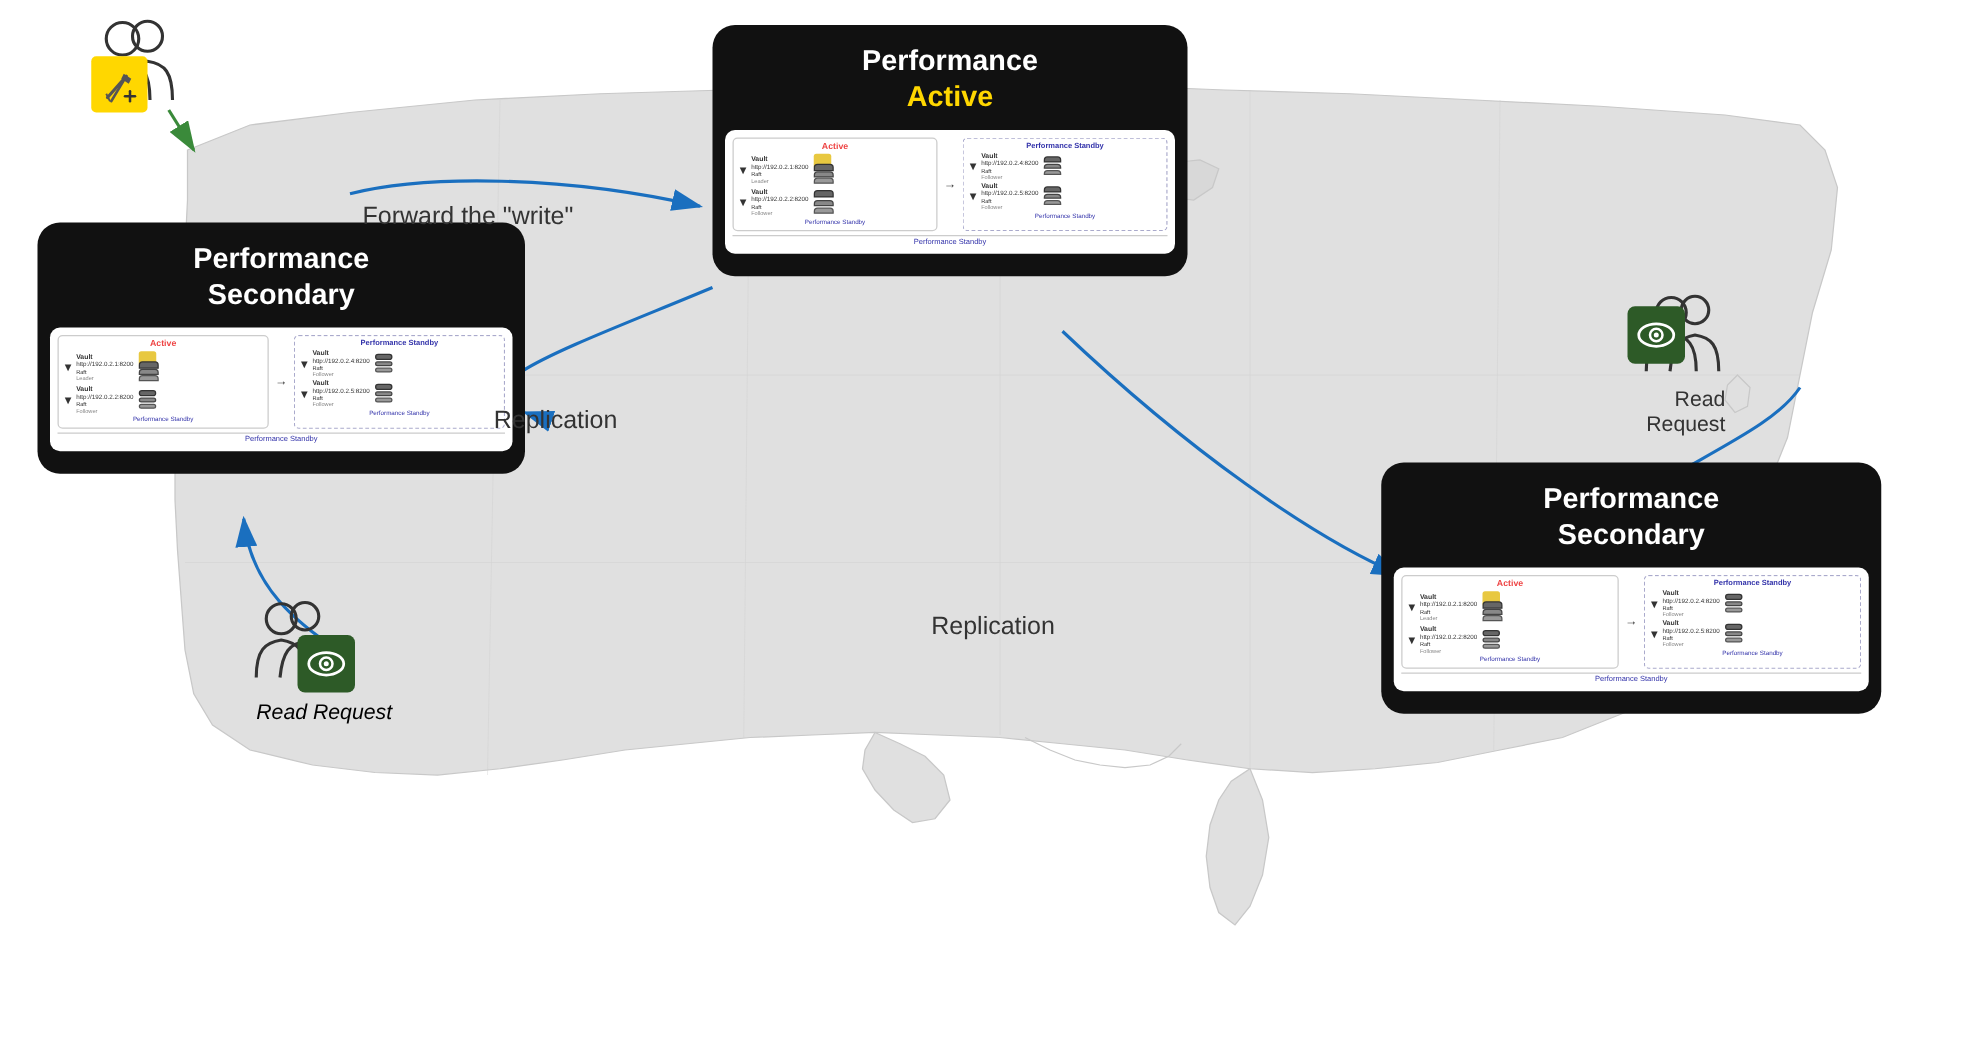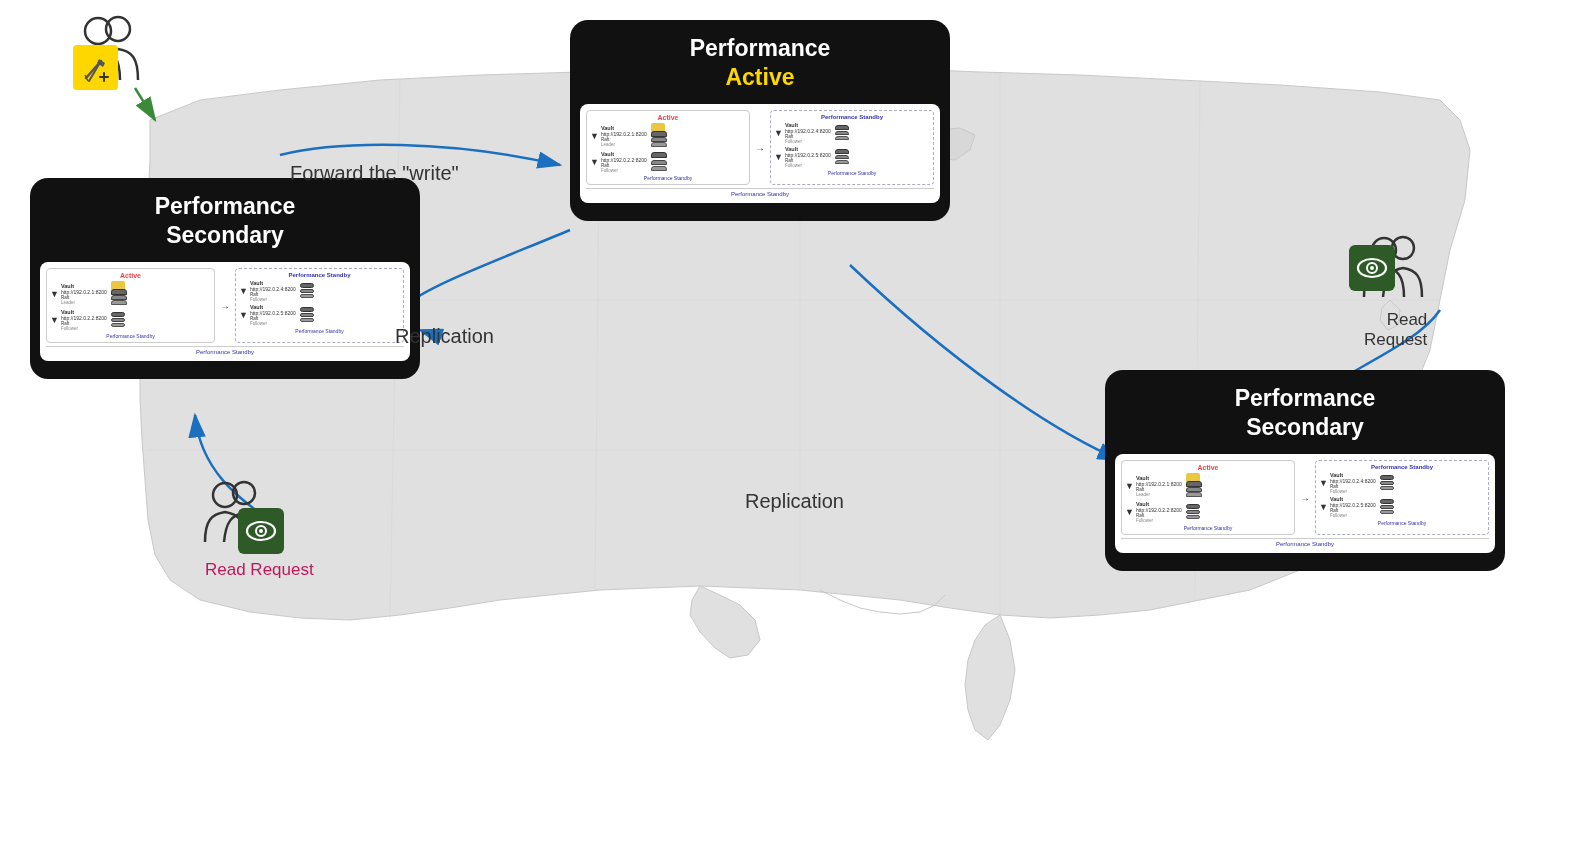--- a/index.html
+++ b/index.html
@@ -128,25 +128,25 @@
     <path d="M 24,62 C 26,41 32,35 44,33 C 57,35 63,41 63,62" fill="none" stroke="#333" stroke-width="2.5"></path>
   </svg>
   
   <div class="eye-icon-box" style="position:absolute; top:28px; left:38px; width:46px; height:46px;">
     <svg width="34" height="24" viewBox="0 0 34 24">
       <ellipse cx="17" cy="12" rx="14" ry="9" fill="none" stroke="#fff" stroke-width="2.2"></ellipse>
       <circle cx="17" cy="12" r="5" fill="none" stroke="#fff" stroke-width="2"></circle>
       <circle cx="17" cy="12" r="2" fill="#fff"></circle>
     </svg>
   </div>
-  <div style="position:absolute; top:80px; left:5px; font-size:17px; color:#be185d; font-weight:500; white-space:nowrap;">Read
+  <div style="position:absolute; top:80px; left:5px; font-size:17px; color:#000000; font-weight:500; white-space:nowrap;font-style:italic;">Read
 Request</div>
 </div>
 
-<div style="position:absolute; top:235px; left:1359px; z-index:12; text-align:right;">
+<div style="position:absolute; top:235px; left:1312px; z-index:12; text-align:right;">
   <svg width="70" height="65" viewBox="0 0 70 65">
     <circle cx="25" cy="15" r="12" fill="none" stroke="#333" stroke-width="2.5"></circle>
     <path d="M 5,62 C 5,40 12,34 25,32 C 38,34 45,40 45,62" fill="none" stroke="#333" stroke-width="2.5"></path>
     <circle cx="44" cy="13" r="11" fill="none" stroke="#333" stroke-width="2.5"></circle>
     <path d="M 24,62 C 26,41 32,35 44,33 C 57,35 63,41 63,62" fill="none" stroke="#333" stroke-width="2.5"></path>
   </svg>
   
   <div class="eye-icon-box" style="position:absolute; top:10px; left:-10px; width:46px; height:46px;">
     <svg width="34" height="24" viewBox="0 0 34 24">
       <ellipse cx="17" cy="12" rx="14" ry="9" fill="none" stroke="#fff" stroke-width="2.2"></ellipse>

